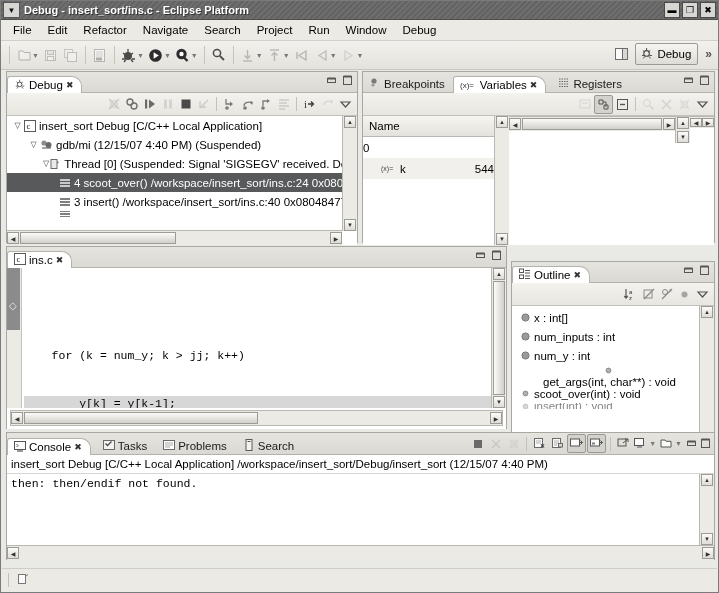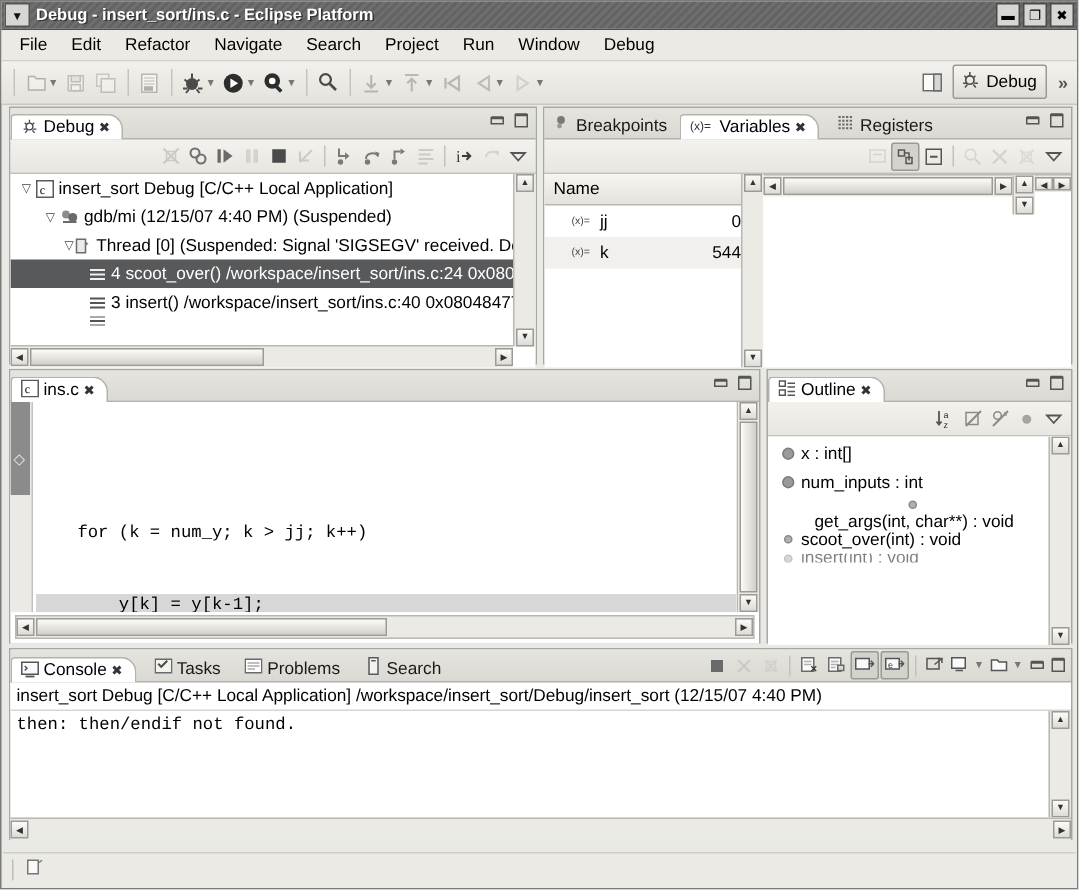--- a/index.html
+++ b/index.html
@@ -534,28 +534,20 @@
       </div>
     </div>
 
     <div class="vbody" style="height:129px;display:flex;flex-direction:row;">
       <div style="display:flex;flex:1;overflow:hidden;">
         <div style="flex:1;display:flex;flex-direction:column;overflow:hidden;">
           <div class="thead">
             <div class="th" style="width:170px;">Name</div>
           </div>
           <div class="vrow">
-            <div class="vname" style="width:170px;">
-              <span>
-                <svg width="16" height="10" viewBox="0 0 16 10">
-                    <text x="0" y="8" font-size="7" font-family="Liberation Sans, sans-serif" fill="#444">(x)=</text>
-                  </svg>
-              </span>
-              <span>jj</span>
-            </div>
             <div style="flex:1;">0</div>
           </div>
           <div class="vrow alt">
             <div class="vname" style="width:170px;">
               <span>
                 <svg width="16" height="10" viewBox="0 0 16 10">
                     <text x="0" y="8" font-size="7" font-family="Liberation Sans, sans-serif" fill="#444">(x)=</text>
                   </svg>
               </span>
               <span>k</span>
@@ -644,21 +636,21 @@
       </div>
       <div class="sbh" style="margin:2px 3px 3px 3px;border:1px solid #b9b7b1;">
         <div class="sbbtn">◀</div>
         <div class="sbthumb-h" style="flex:1;margin:0 1px;max-width:400px;"></div>
         <div style="flex:1"></div>
         <div class="sbbtn">▶</div>
       </div>
     </div>
   </div>
 
-  <div class="panel" style="left:510px;top:245px;width:204px;height:183px;">
+  <div class="panel" style="left:510px;top:260px;width:204px;height:183px;">
     <div class="tabrow">
       <div class="tab active">
         <span>
           <svg width="12" height="12" viewBox="0 0 12 12">
               <rect x="0.5" y="1" width="4" height="3.5" fill="none" stroke="#555"></rect>
               <rect x="0.5" y="7" width="4" height="3.5" fill="none" stroke="#555"></rect>
               <path d="M6 2.5h5M6 5h5M6 8h5M6 10.5h5" stroke="#555"></path>
             </svg>
         </span>
         <span>Outline</span>
@@ -723,20 +715,28 @@
             </span>
           <span>x : int[]</span>
         </div>
         <div class="trow" style="padding-left:8px;">
           <span class="ticn">
               <svg width="11" height="11" viewBox="0 0 11 11">
                 <circle cx="5.5" cy="5.5" r="3.6" fill="#9a9a9a" stroke="#7a7a7a"></circle>
               </svg>
             </span>
           <span>num_inputs : int</span>
+        </div>
+        <div class="trow" style="padding-left:8px;">
+          <span class="ticn">
+              <svg width="11" height="11" viewBox="0 0 11 11">
+                <circle cx="5.5" cy="5.5" r="3.6" fill="#9a9a9a" stroke="#7a7a7a"></circle>
+              </svg>
+            </span>
+          <span>num_y : int</span>
         </div>
         <div class="trow" style="padding-left:8px;flex-direction:column;">
           <span class="ticn">
               <svg width="11" height="11" viewBox="0 0 11 11">
                 <circle cx="5.5" cy="5.5" r="2.4" fill="#b0b0b0" stroke="#8a8a8a"></circle>
               </svg>
             </span>
           <span>get_args(int, char**) : void</span>
         </div>
         <div class="trow" style="padding-left:8px;">

